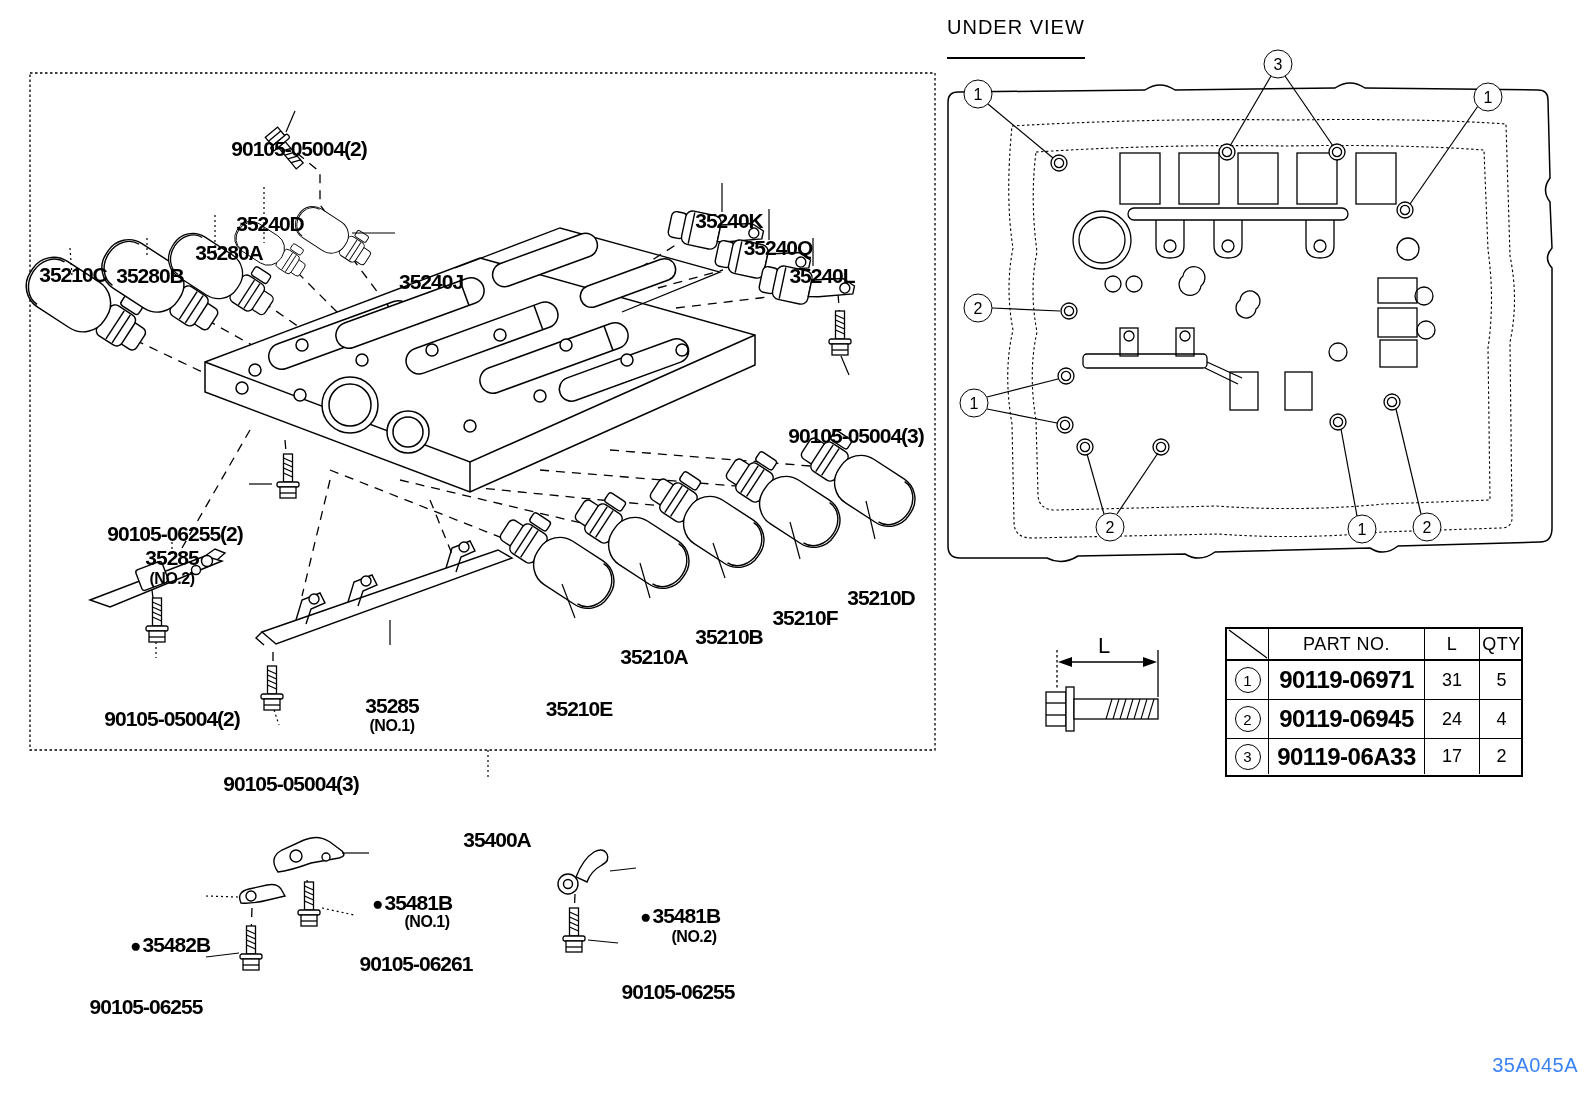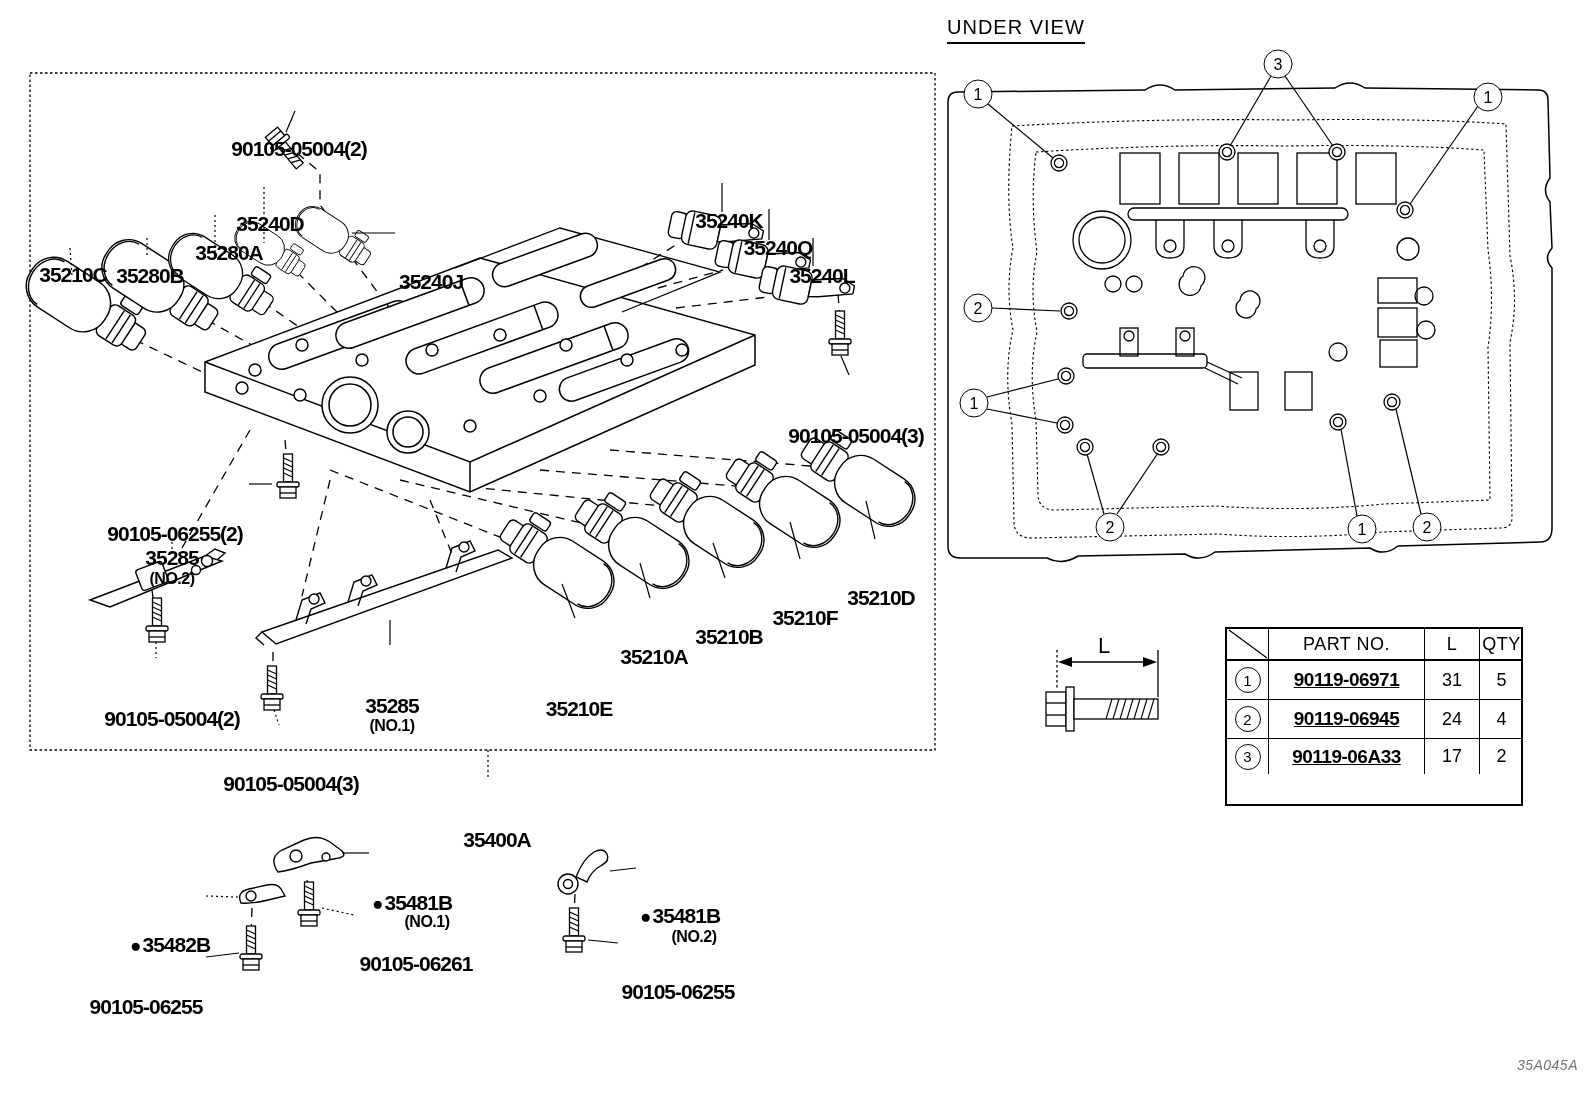--- a/index.html
+++ b/index.html
@@ -5,41 +5,41 @@
   html,body{margin:0;padding:0;background:#fff;}
   #stage{position:relative;width:1592px;height:1099px;background:#fff;overflow:hidden;
          font-family:"Liberation Sans",sans-serif;color:#000;}
   svg{position:absolute;left:0;top:0;}
   .lbl{position:absolute;font-weight:700;font-size:21px;letter-spacing:-1px;white-space:nowrap;
        transform:translate(-50%,-50%);line-height:1;margin-top:48px;}
   .lbl.sm{font-size:16px;font-weight:700;letter-spacing:-0.5px;}
   .lbl.la{transform:translate(0,-50%);}
   .bullet{font-size:19px;letter-spacing:0;margin-right:1px;}
   .uv-title{position:absolute;left:947px;top:16px;font-size:20px;font-weight:400;letter-spacing:1px;
-            border-bottom:2px solid #000;padding-bottom:3px;}
+            border-bottom:2px solid #000;padding-bottom:18px;}
   .circ{position:absolute;width:27px;height:27px;border:1.7px solid #000;border-radius:50%;
         background:#fff;display:flex;align-items:center;justify-content:center;
         font-size:16px;transform:translate(-50%,-50%);}
   .circ.sm2{width:24px;height:24px;font-size:15px;}
   
-  #ptable{position:absolute;left:1225px;top:627px;width:298px;height:179px;
+  #ptable{position:absolute;left:1225px;top:627px;width:298px;height:150px;
           border:2px solid #000;box-sizing:border-box;display:grid;
           grid-template-columns:42px 156px 55px 43px;grid-template-rows:32px 39px 39px 35px;}
   #ptable .cell{border-right:1px solid #000;border-bottom:1px solid #000;display:flex;
         align-items:center;justify-content:center;font-size:18px;position:relative;}
   #ptable .cell.lastc{border-right:none;}
   #ptable .cell.lastr{border-bottom:none;}
   #ptable .cell.hdr{font-size:18px;letter-spacing:0.5px;}
-  #ptable .cell.pn{font-weight:700;font-size:19px;letter-spacing:-0.5px;text-decoration:underline;}
+  #ptable .cell.pn{font-weight:700;font-size:24px;letter-spacing:-0.5px;}
   #ptable .hdrline{border-bottom:2.5px double #000;}
   .dimL{position:absolute;left:1104px;top:646px;transform:translate(-50%,-50%);
         font-size:22px;font-weight:400;}
   .notes{position:absolute;left:28px;top:1014px;font-size:19px;line-height:28px;}
   .doccode{position:absolute;left:1578px;top:1065px;transform:translate(-100%,-50%);
-           font-size:14px;color:#737373;letter-spacing:0.5px;font-style:italic;}
+           font-size:20px;color:#3b82f6;letter-spacing:0.5px;}
 </style>
 </head>
 <body>
 
 <div id="stage">
 
 <svg width="1592" height="1099" viewBox="0 0 1592 1099">
   <defs>
     <g id="sol" stroke="#000" stroke-width="1.4" fill="#fff">
       <rect x="-62" y="-12" width="18" height="24" rx="5"></rect>

